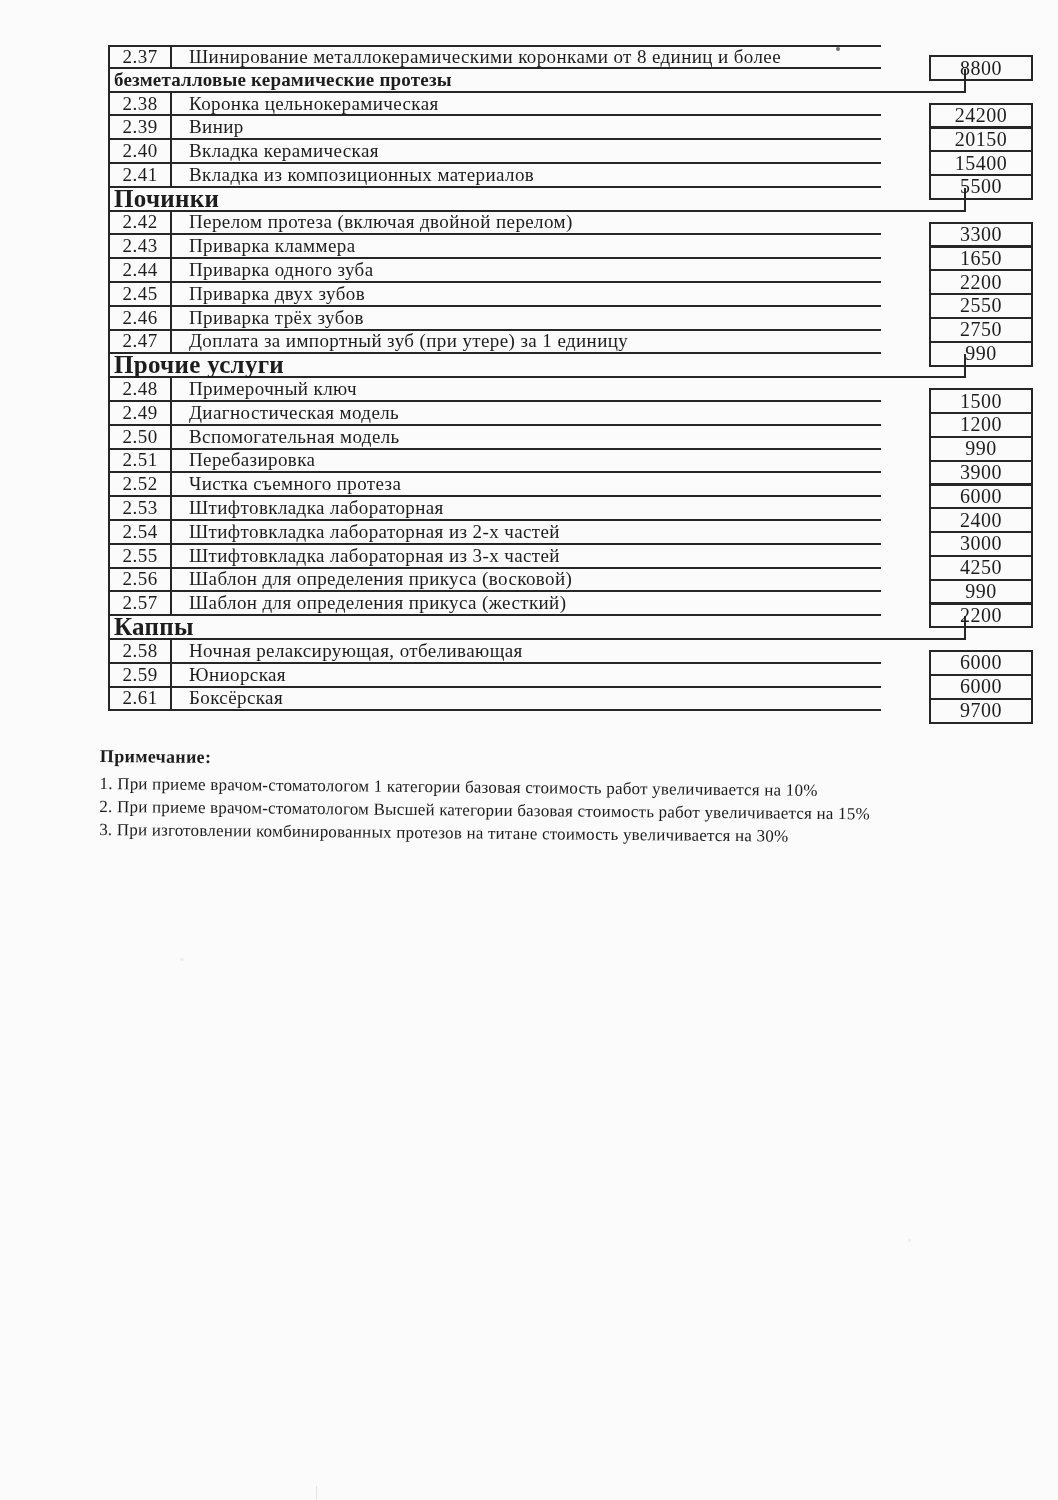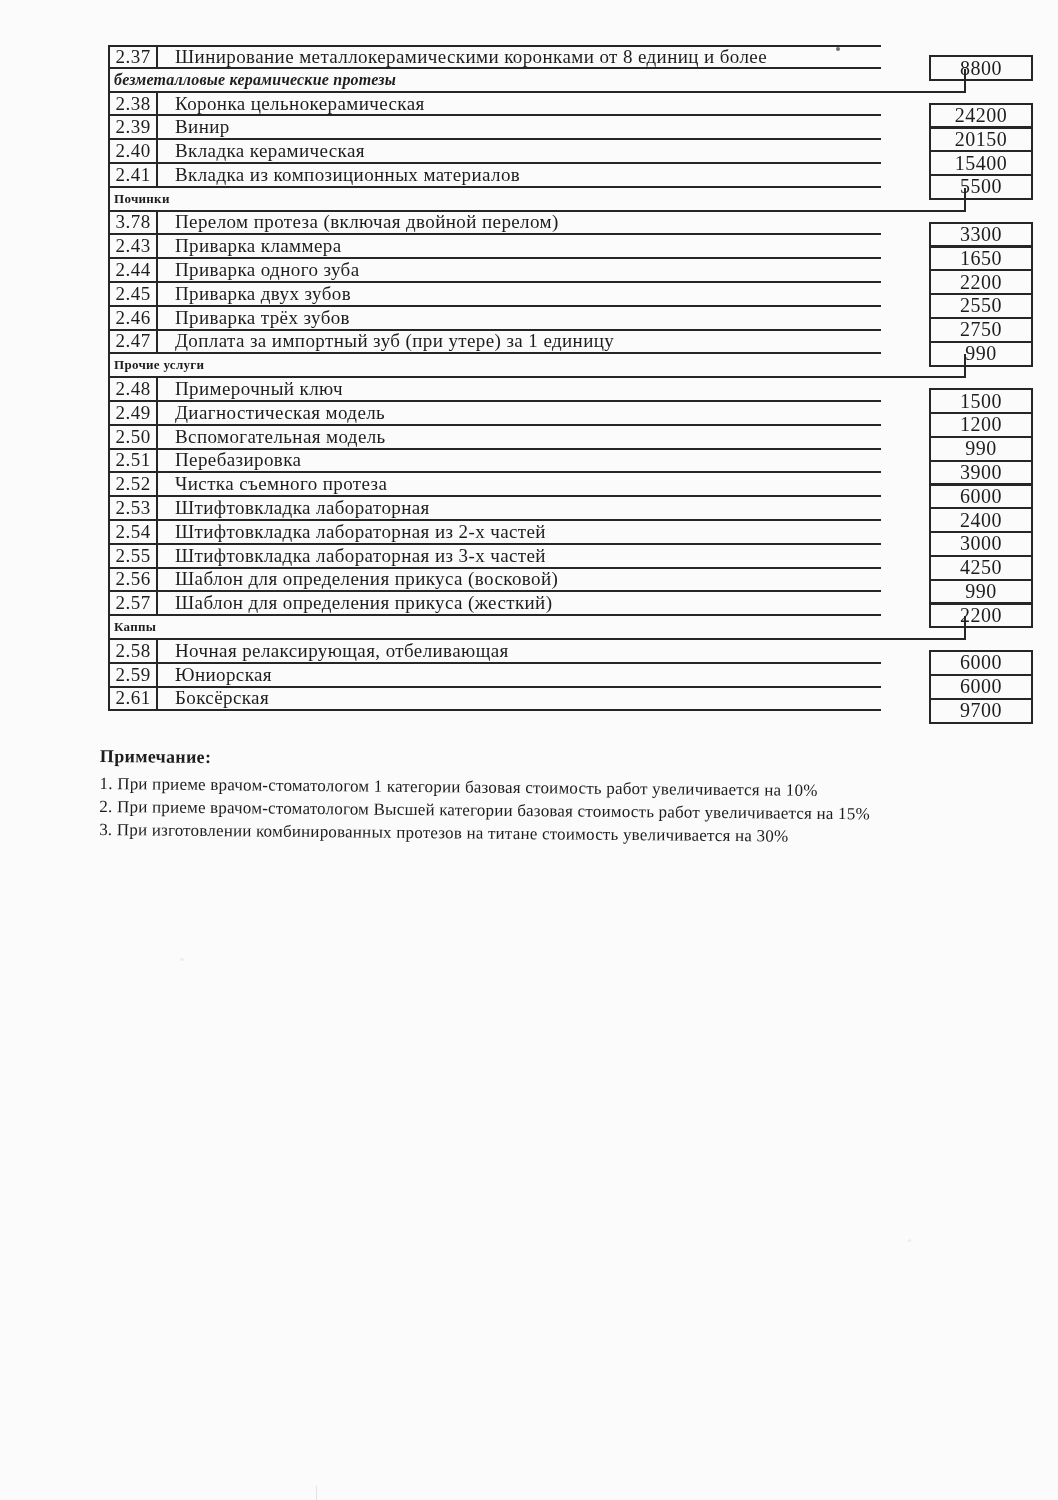--- a/index.html
+++ b/index.html
@@ -19,21 +19,21 @@
   }
   .row { display: flex; height: 23.8px; position: relative; }
   .row.item .row-left {
     display: flex;
     width: 773px;
     border-left: 2px solid #262626;
     border-bottom: 2px solid #262626;
   }
   .row.item:first-child .row-left { border-top: 2px solid #262626; }
   .cell.num {
-    width: 48px;
+    width: 62px;
     border-right: 2px solid #262626;
     display: flex; align-items: center; justify-content: center;
     font-size: 19px;
     letter-spacing: 0.5px;
   }
   .cell.label {
     flex: 1;
     display: flex; align-items: center;
     padding-left: 17px;
     font-size: 19px;
@@ -55,27 +55,26 @@
   .row.section {
     border-left: 2px solid #262626;
     border-right: 2px solid #262626;
     border-bottom: 2px solid #262626;
   }
   .row.section .section-label {
     width: 100%;
     display: flex; align-items: center;
     padding-left: 4px;
     font-weight: bold;
-    font-size: 13px;
+    font-size: 25px;
     letter-spacing: 0.3px;
     white-space: nowrap;
   }
   .row.section.bold-italic .section-label {
-    font-style: italic;
-    font-size: 16px;
+    font-size: 19px;
     letter-spacing: 0.2px;
   }
   .notes {
     position: absolute;
     left: 100px;
     top: 746px;
     width: 840px;
     transform: rotate(0.55deg);
     transform-origin: 0 0;
   }
@@ -164,21 +163,21 @@
         <div class="pricebox">
           <span>5500</span>
         </div>
       </div>
     </div>
     <div class="row section bold">
       <div class="section-label">Починки</div>
     </div>
     <div class="row item">
       <div class="row-left">
-        <div class="cell num">3.78</div>
+        <div class="cell num">2.42</div>
         <div class="cell label">Перелом протеза (включая двойной перелом)</div>
       </div>
       <div class="price-col">
         <div class="pricebox">
           <span>3300</span>
         </div>
       </div>
     </div>
     <div class="row item">
       <div class="row-left">

